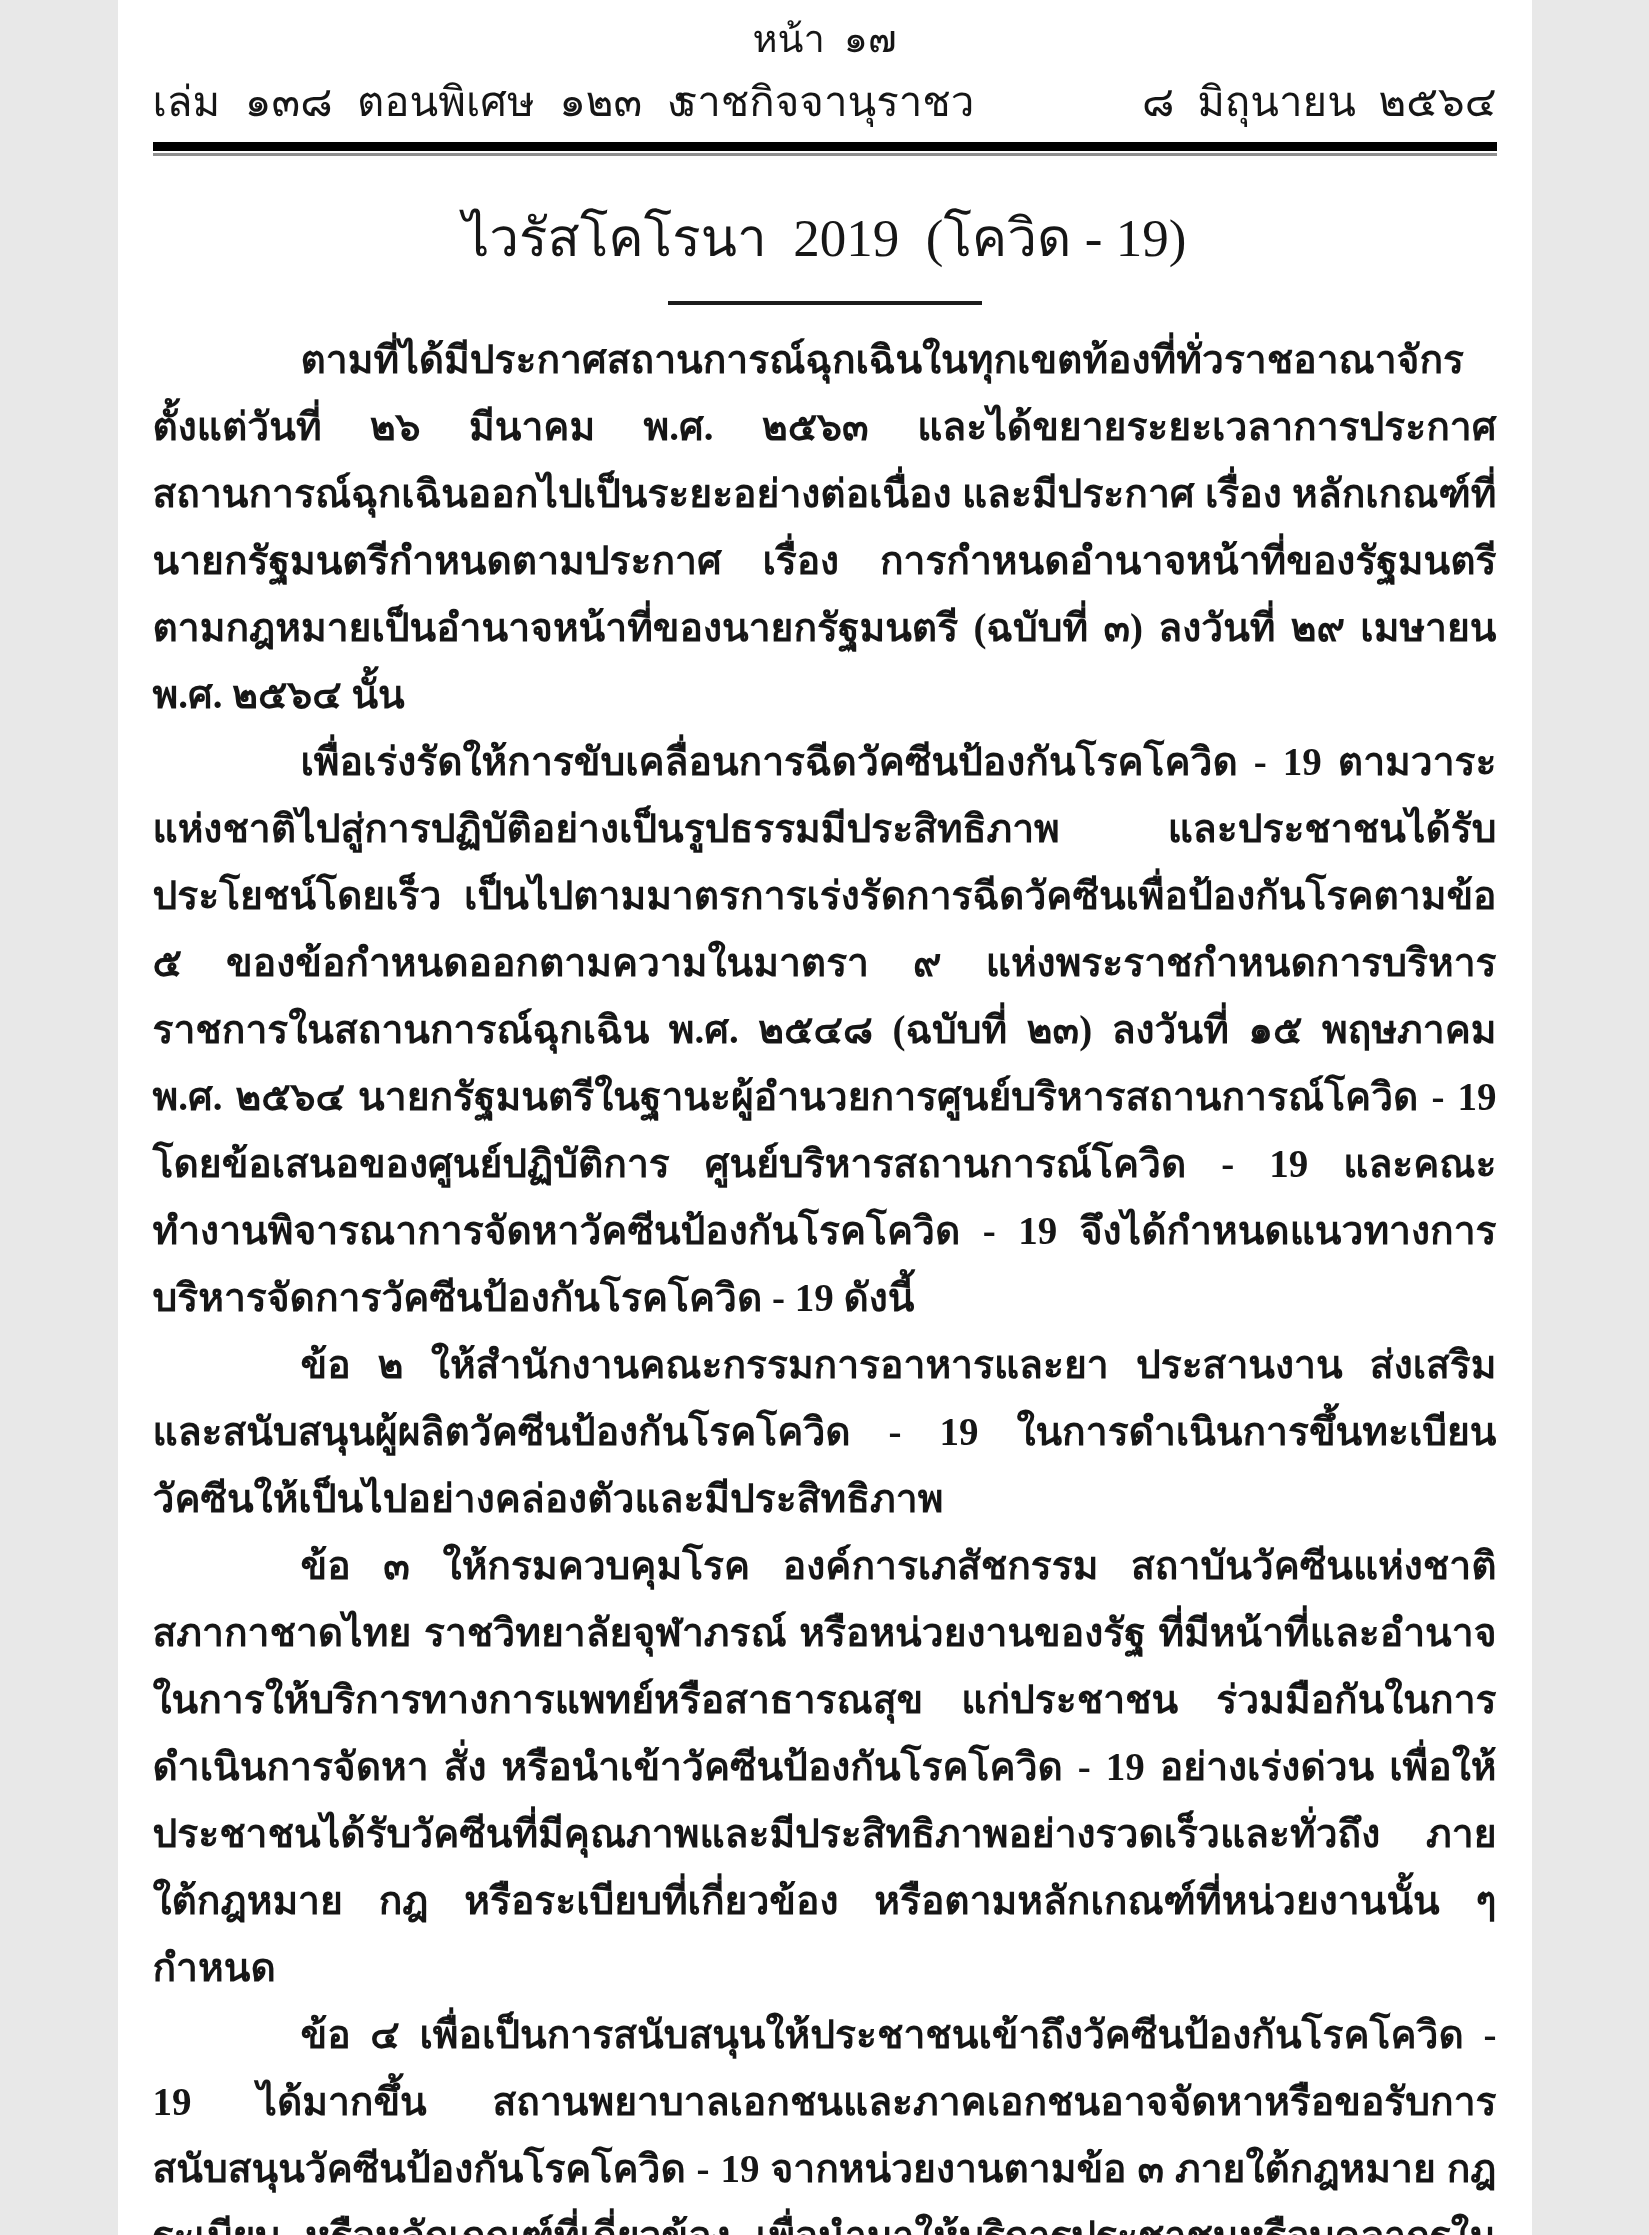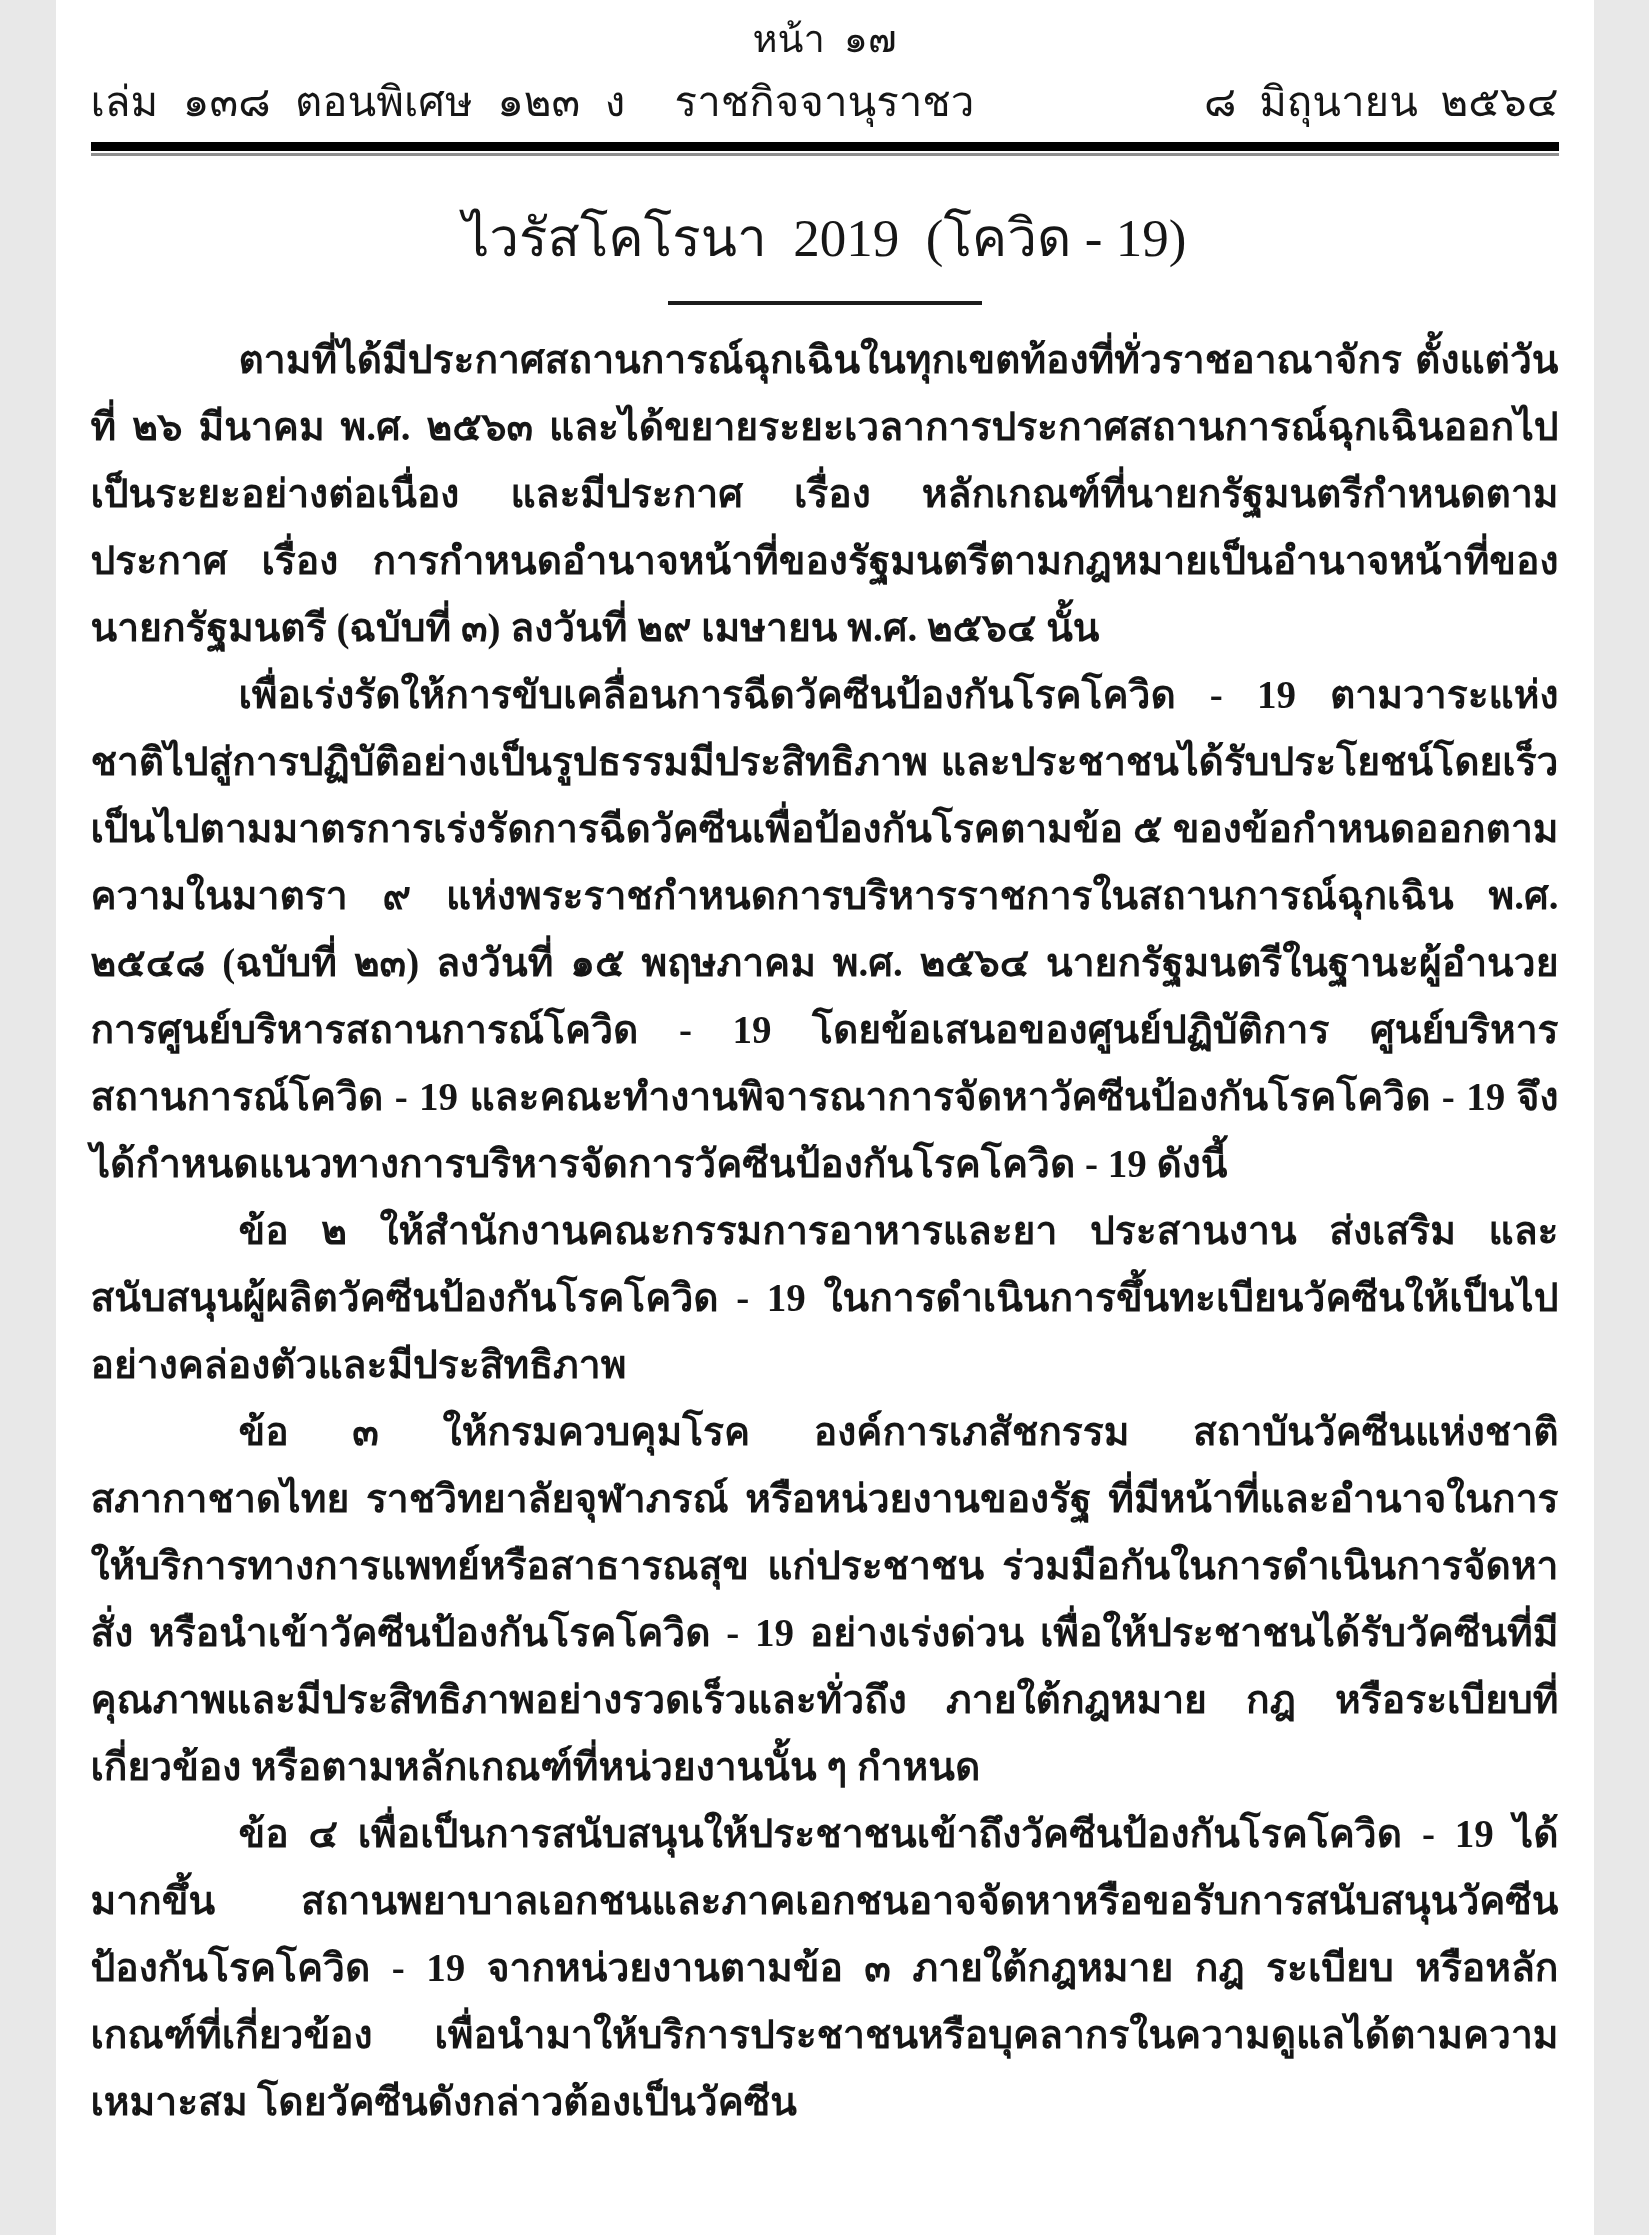--- a/index.html
+++ b/index.html
@@ -2,21 +2,21 @@
 <html lang="th" style="font-size:14px"><head>
 <meta charset="utf-8">
 <style>
   html, body {
     margin: 0;
     padding: 0;
     background: #e8e8e8;
   }
   .page {
     position: relative;
-    width: 1538px;
+    width: 1414px;
     height: 2236px;
     margin: 0 auto;
     background: #ffffff;
     color: #161616;
     font-family: "Liberation Serif", "DejaVu Serif", serif;
     overflow: hidden;
     box-sizing: border-box;
     padding: 14px 35px 0 35px;
   }
   

